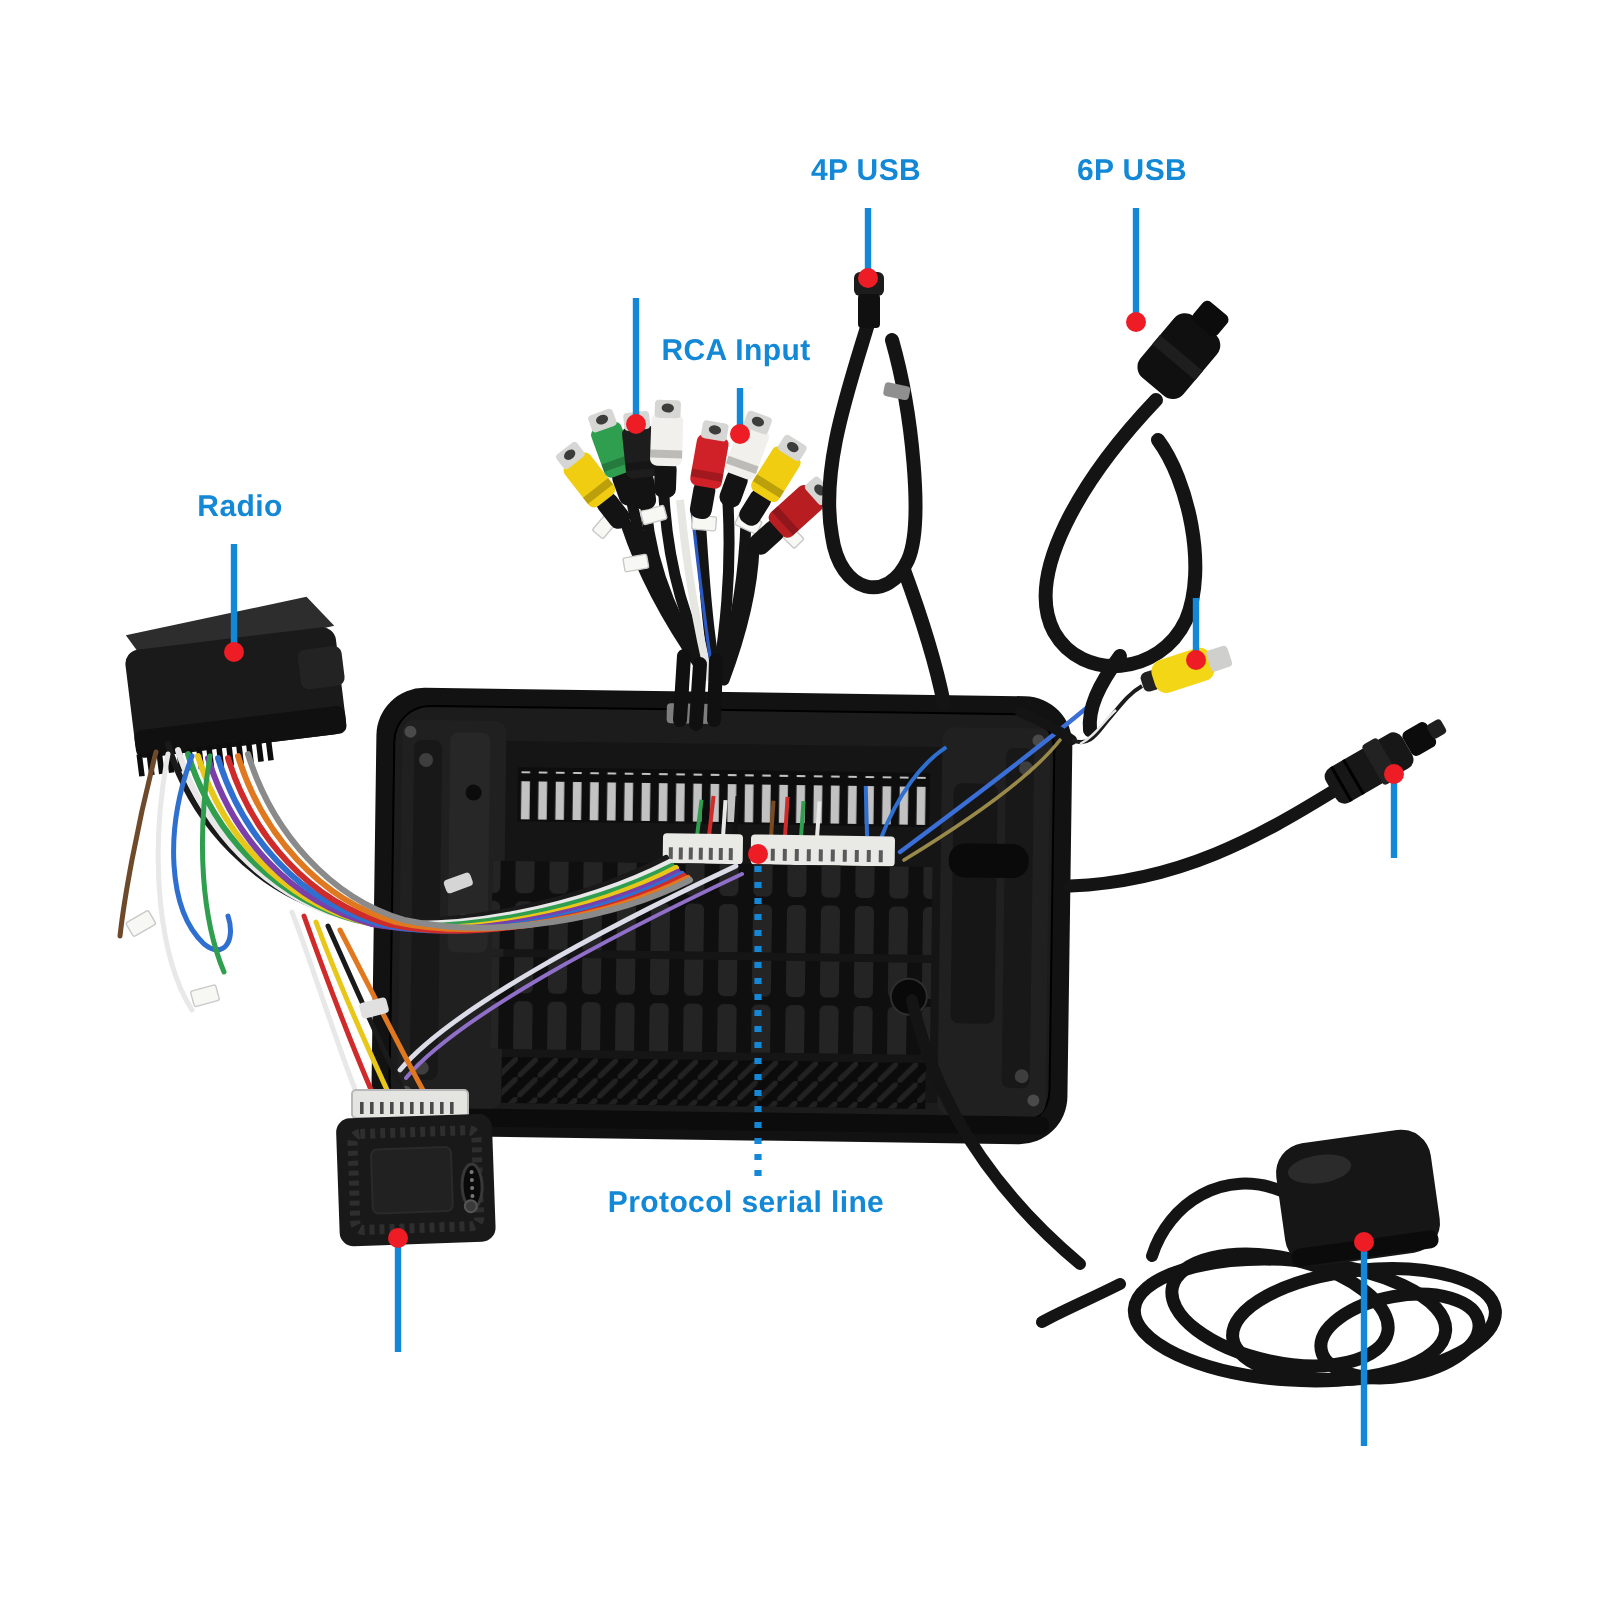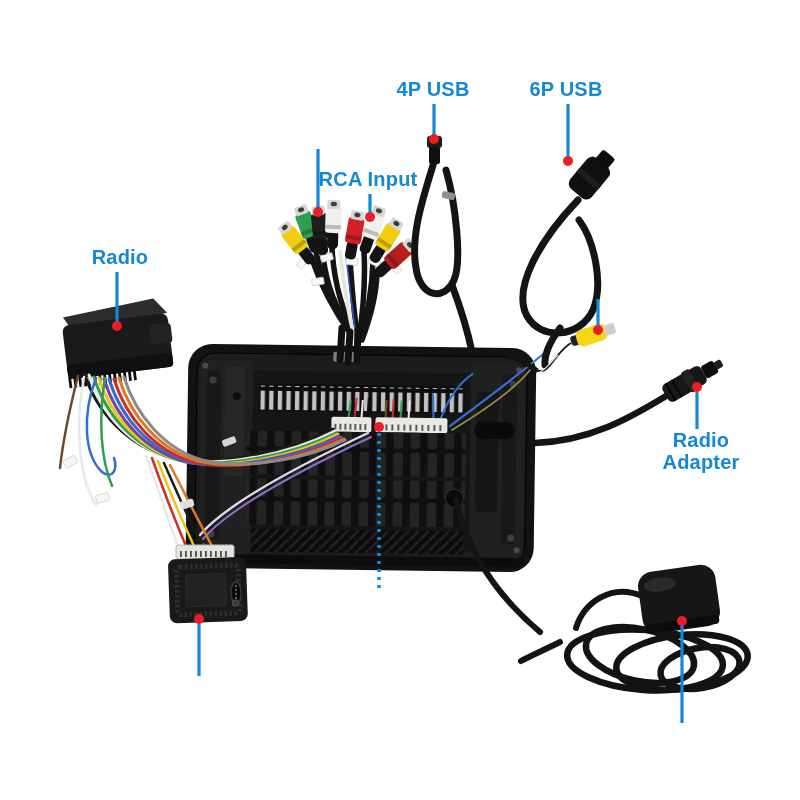--- a/index.html
+++ b/index.html
@@ -1,20 +1,20 @@
 <!DOCTYPE html>
 <html style="--accent: #1288d6; --marker: #ee1c24; --bg: #ffffff;"><head>
 <meta charset="utf-8">
 <style>
   html,body{margin:0;padding:0;background:#fff}
   .scene{position:relative;width:800px;height:800px;background:var(--bg,#ffffff);overflow:hidden;
          font-family:"Liberation Sans",sans-serif}
   .scene svg{position:absolute;left:0;top:0}
   .callout{position:absolute;transform:translateX(-50%);color:var(--accent,#1288d6);
-           font-weight:700;font-size:20px;line-height:1.12;text-align:center;white-space:nowrap;
+           font-weight:700;font-size:15px;line-height:1.12;text-align:center;white-space:nowrap;
            letter-spacing:.2px}
   .callout.wrap{white-space:normal}
   .leader{stroke:var(--accent,#1288d6);stroke-width:3.2;fill:none}
   .leader.dotted{stroke-width:3.6;stroke-dasharray:3 5}
   .marker{fill:var(--marker,#ee1c24)}
   .cable{stroke:#141414;fill:none;stroke-linecap:round}
   .tag{fill:#f7f7f4;stroke:#c9c9c9;stroke-width:.7}
 </style>
 </head>
 <body>
@@ -326,14 +326,14 @@
     <circle class="marker" cx="379" cy="427" r="5"></circle>
     <circle class="marker" cx="199" cy="619" r="5"></circle>
     <circle class="marker" cx="682" cy="621" r="5"></circle>
   </g>
 </svg>
 
   <div class="callout" style="left:433px;top:78px">4P USB</div>
   <div class="callout" style="left:566px;top:78px">6P USB</div>
   <div class="callout" style="left:368px;top:168px">RCA Input</div>
   <div class="callout" style="left:120px;top:246px">Radio</div>
-  <div class="callout wrap" style="left:701px;top:429px;width:100px">Radio Adapter</div>
+  <div class="callout wrap" style="left:373px;top:594px;width:170px">Protocol serial line</div>
 </div>
 
 </body></html>

